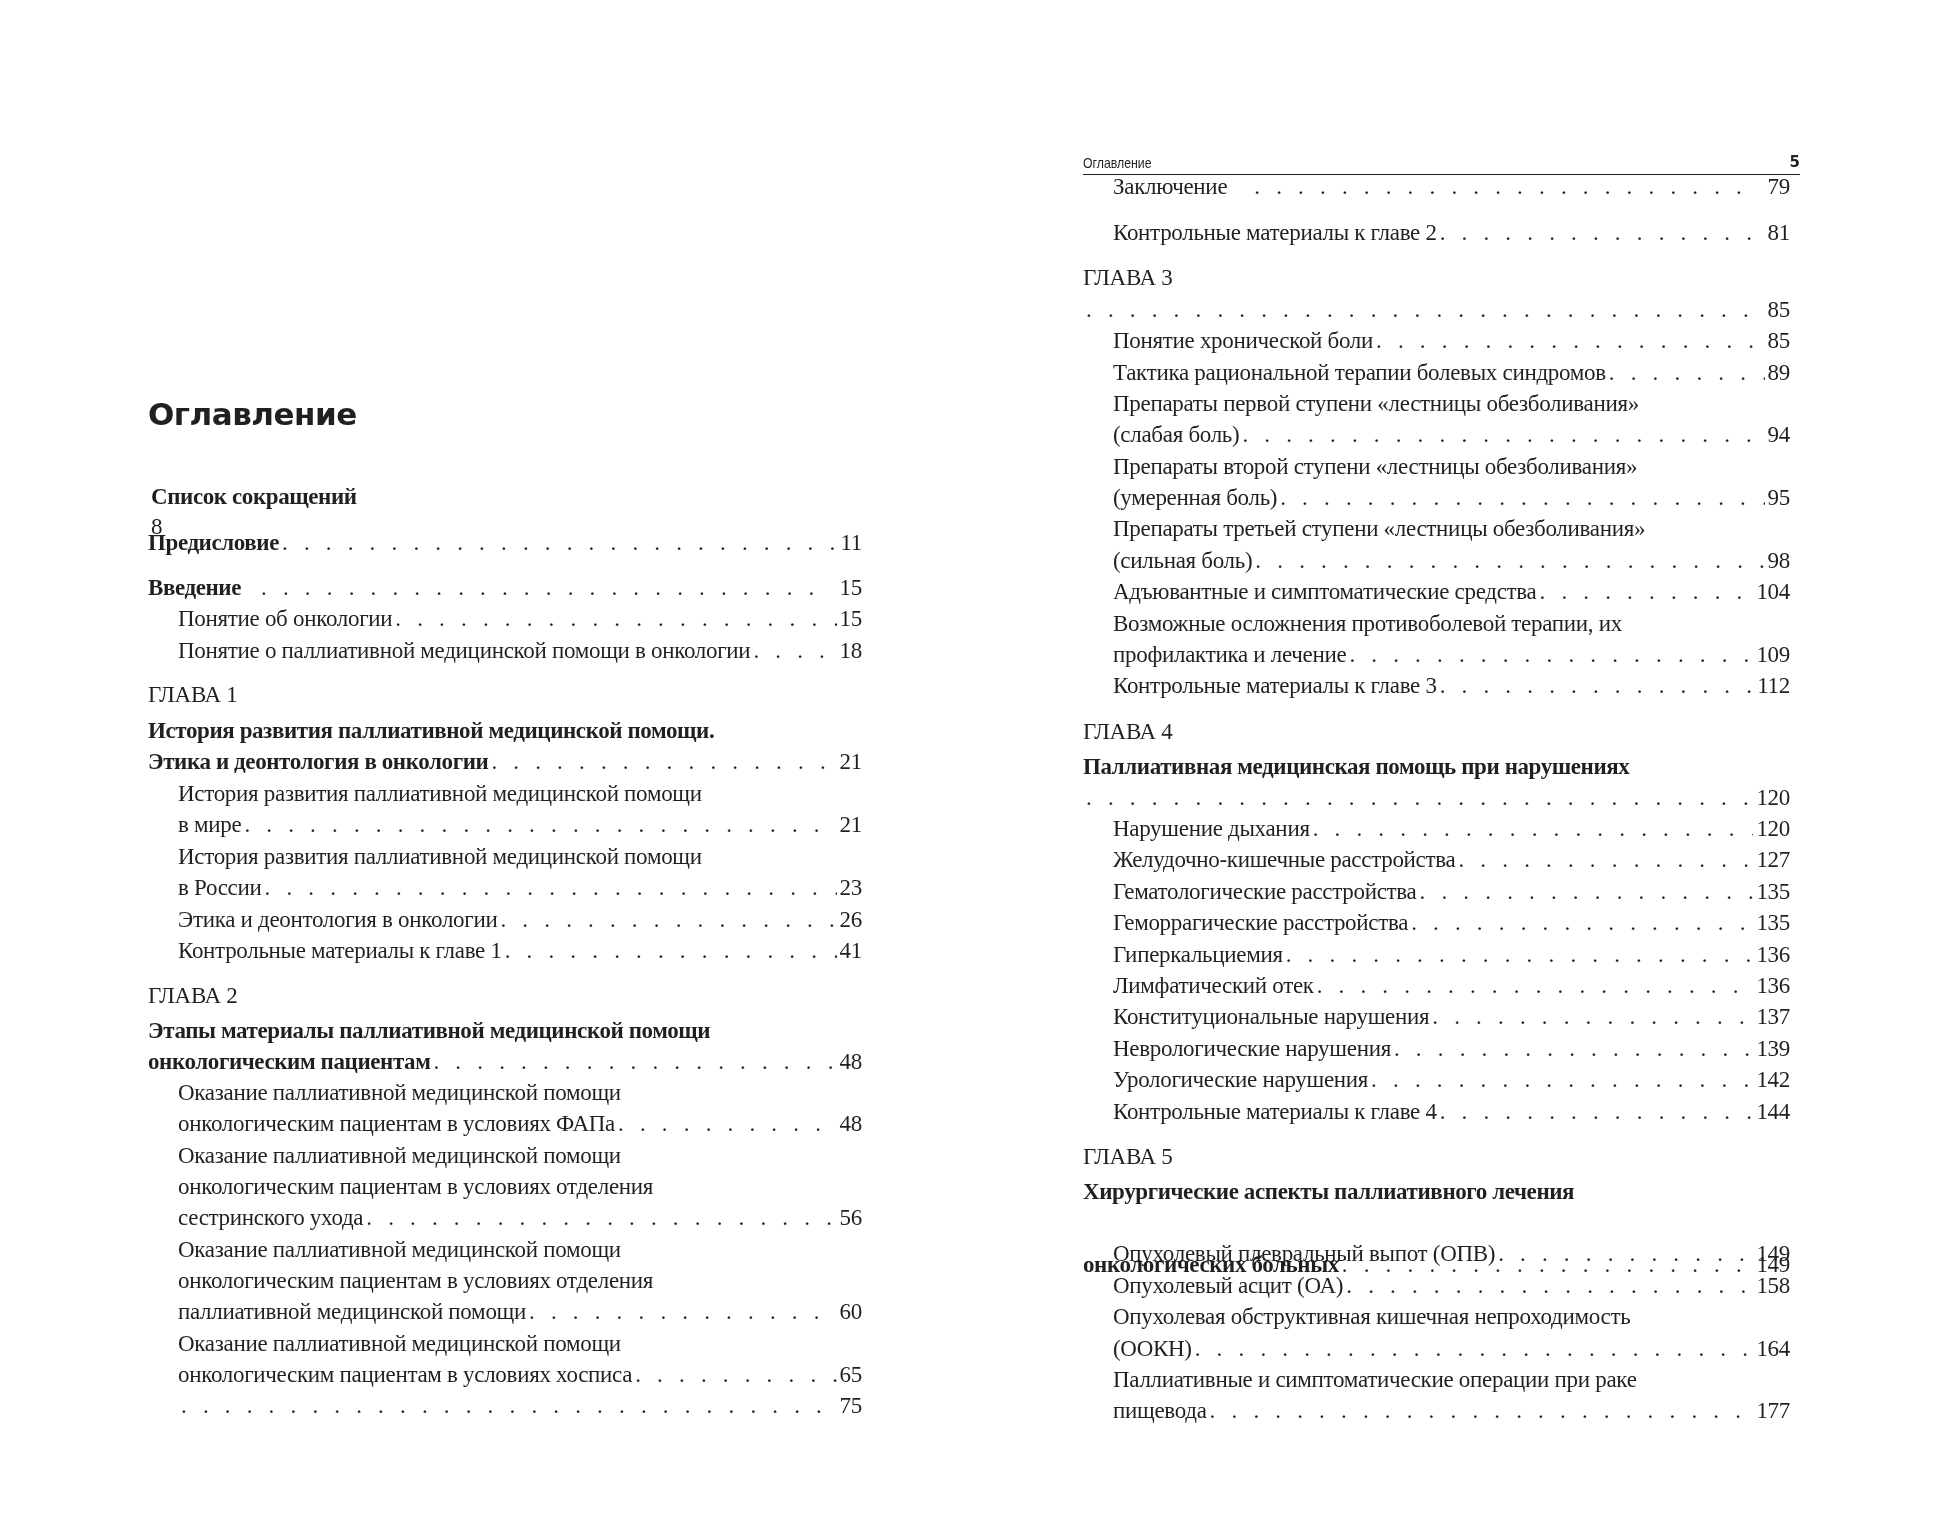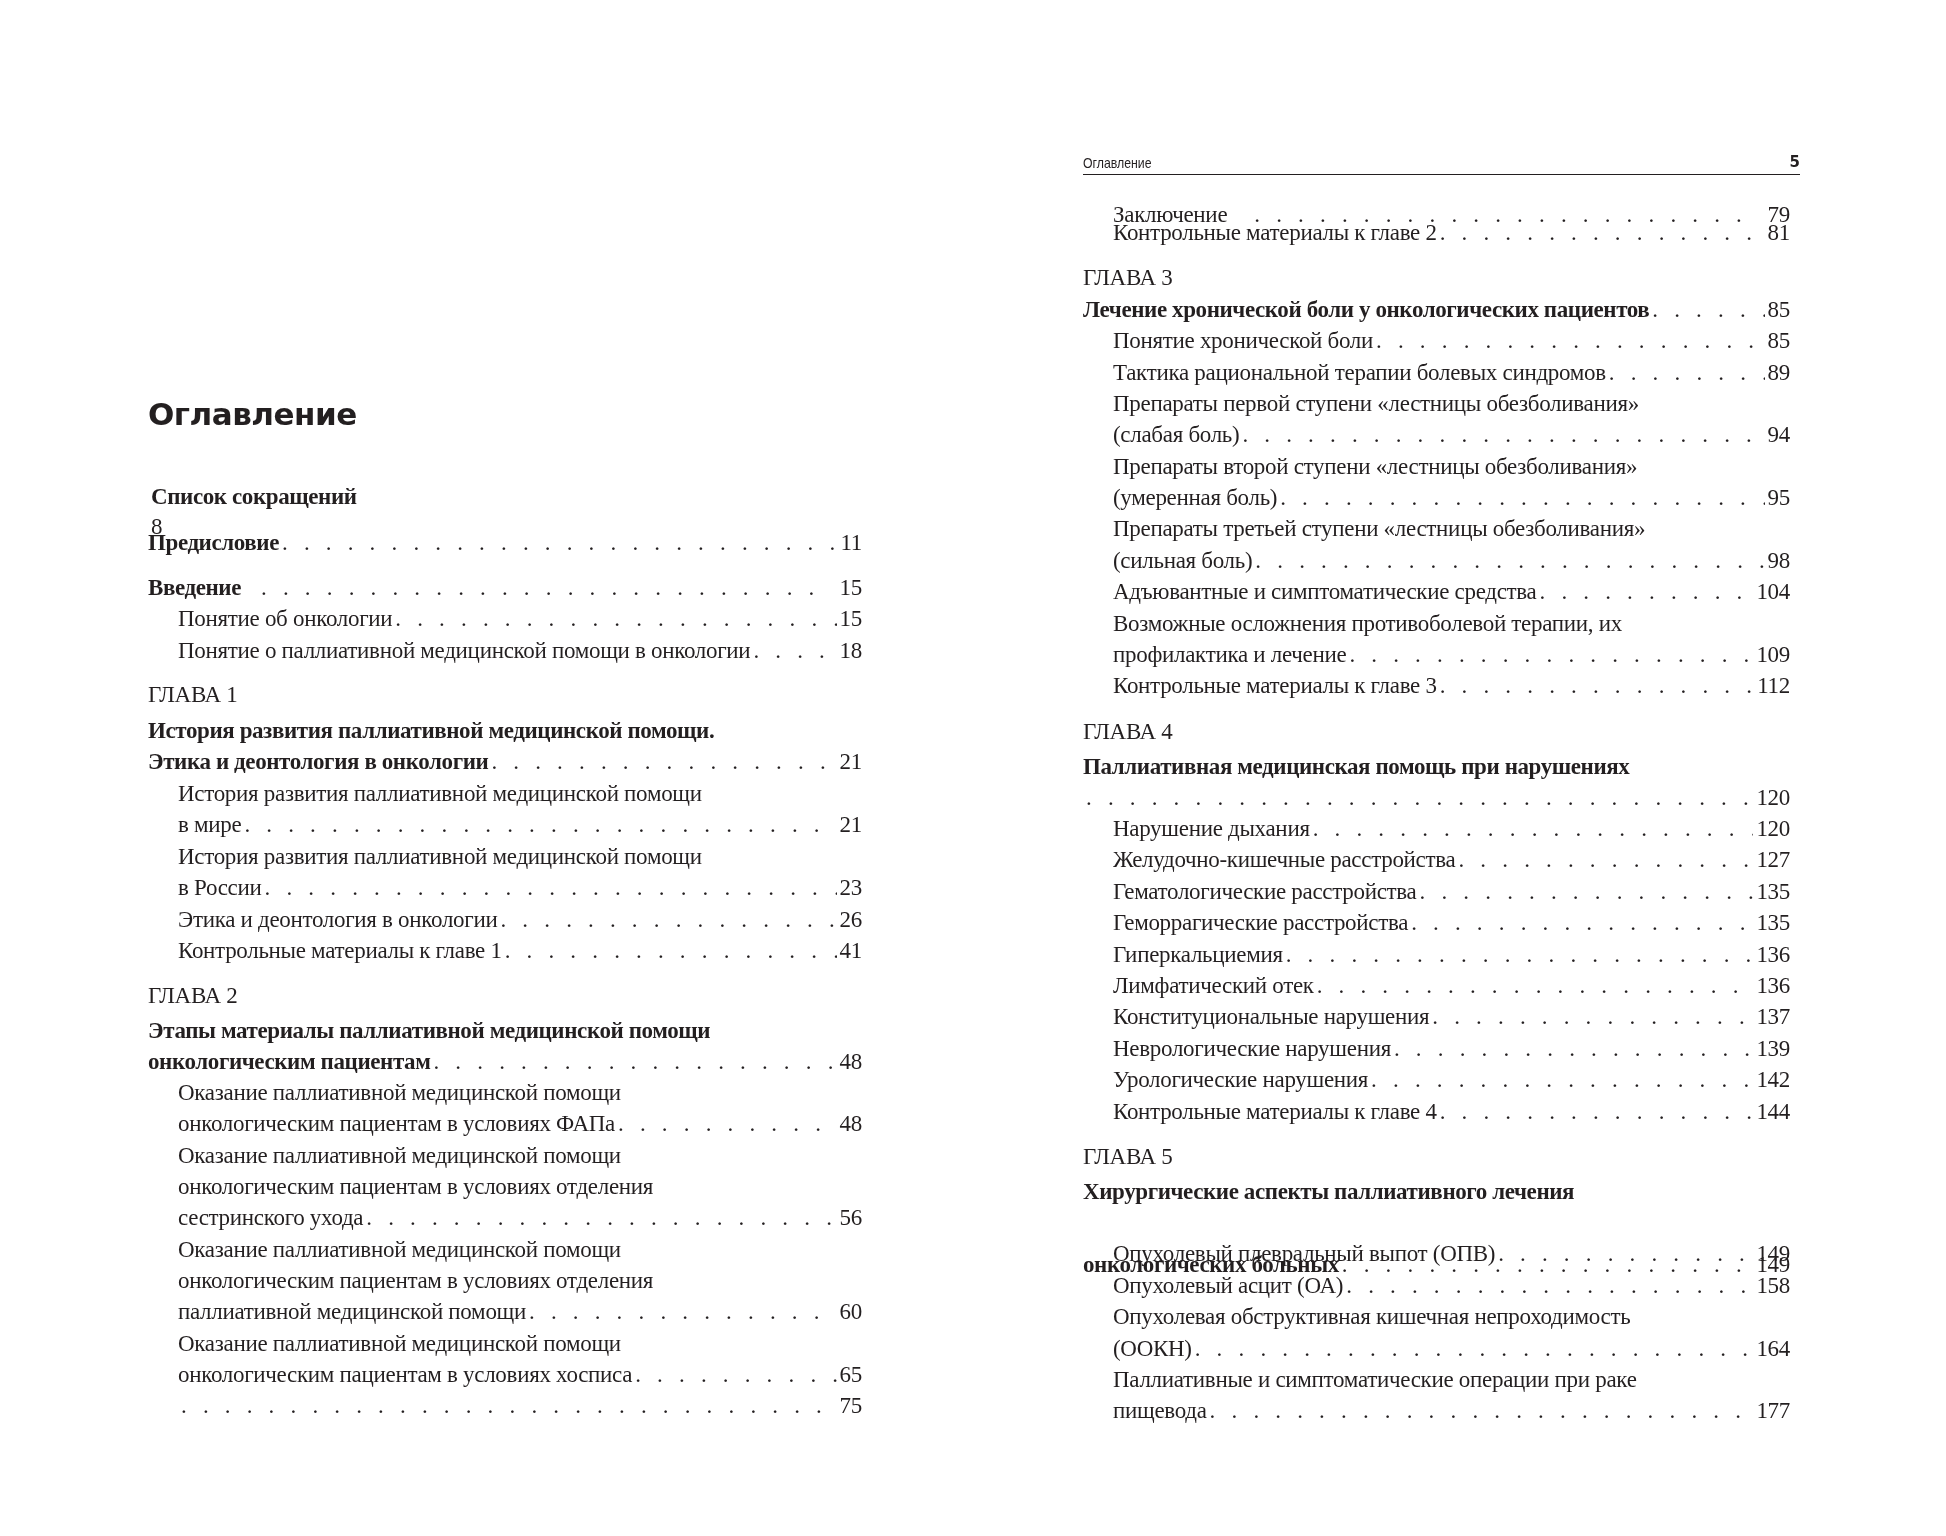--- a/index.html
+++ b/index.html
@@ -172,36 +172,35 @@
   </div>
     </div>
 </div>
 
 <div class="page page-right">
   <div class="running-head">
     <span class="rh-title">Оглавление</span>
     <span class="rh-num">5</span>
   </div>
   <div class="toc toc-right">
-      <div class="line indent" style="top: 200px; gap: 24px;">
+      <div class="line indent" style="top: 172px; gap: 24px;">
     <span class="txt">Заключение</span>
     <span class="dots"></span>
     <span class="pg">79</span>
   </div>
       <div class="line indent" style="top: 218px;">
     <span class="txt">Контрольные материалы к главе 2</span>
     <span class="dots"></span>
     <span class="pg">81</span>
   </div>
       <div class="line chapter nodots" style="top: 263px;">
     <span class="txt">ГЛАВА 3</span>
 
   </div>
       <div class="line bold" style="top: 295px;">
-    <span class="txt">Лечение хронической боли у онкологических пациентов</span>
     <span class="dots"></span>
     <span class="pg">85</span>
   </div>
       <div class="line indent" style="top: 326px;">
     <span class="txt">Понятие хронической боли</span>
     <span class="dots"></span>
     <span class="pg">85</span>
   </div>
       <div class="line indent" style="top: 358px;">
     <span class="txt">Тактика рациональной терапии болевых синдромов</span>

